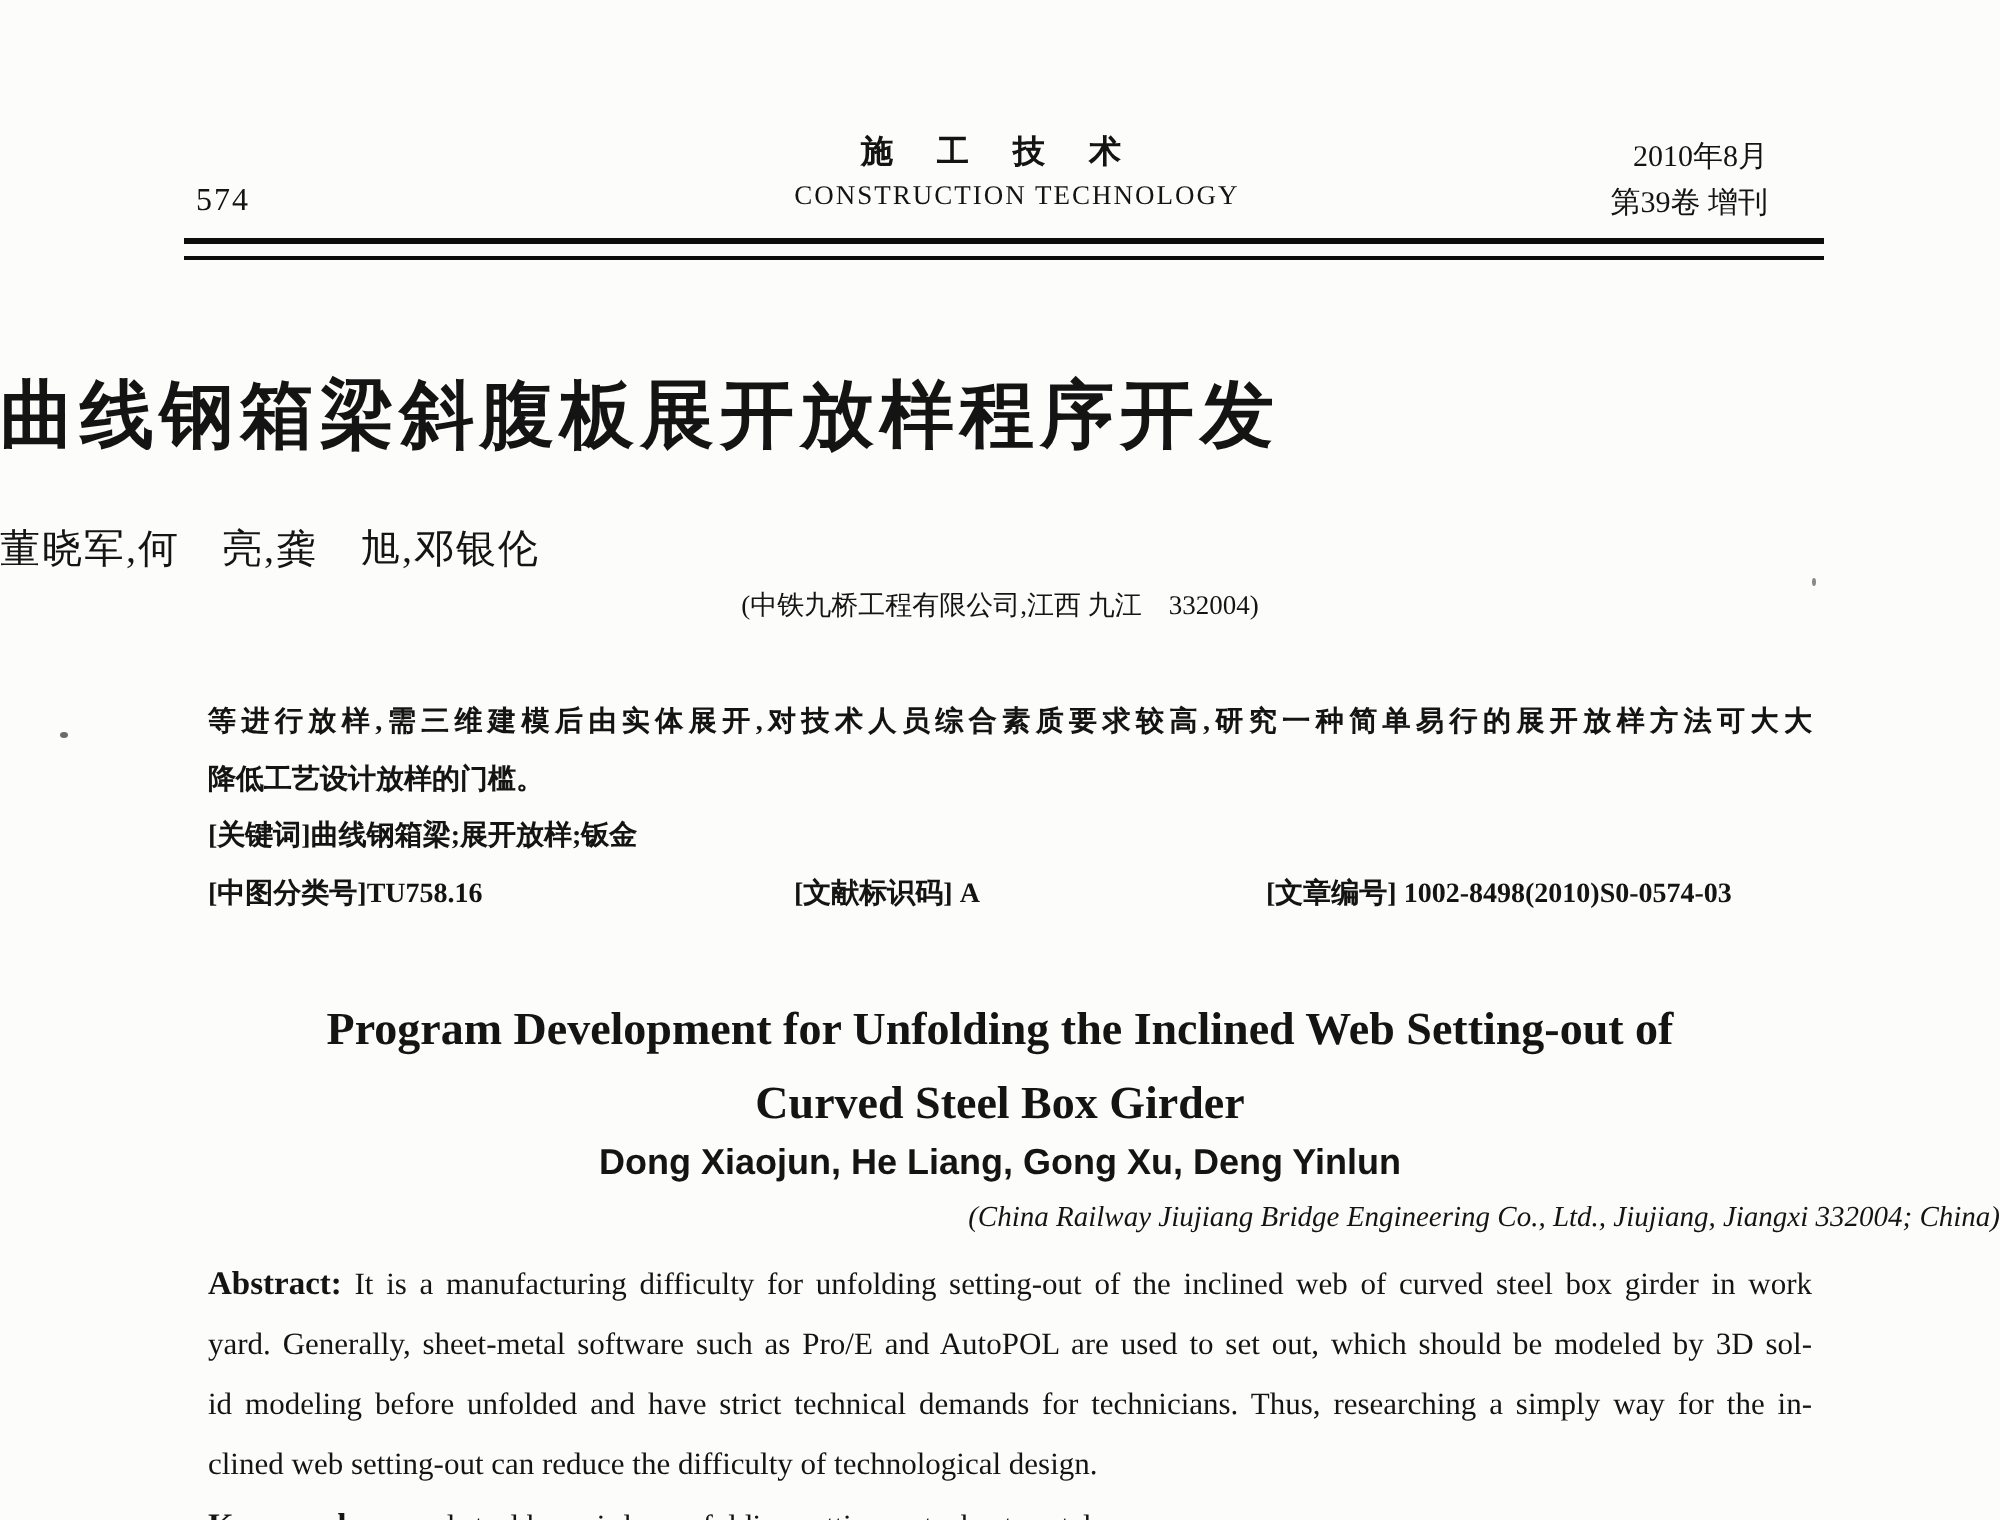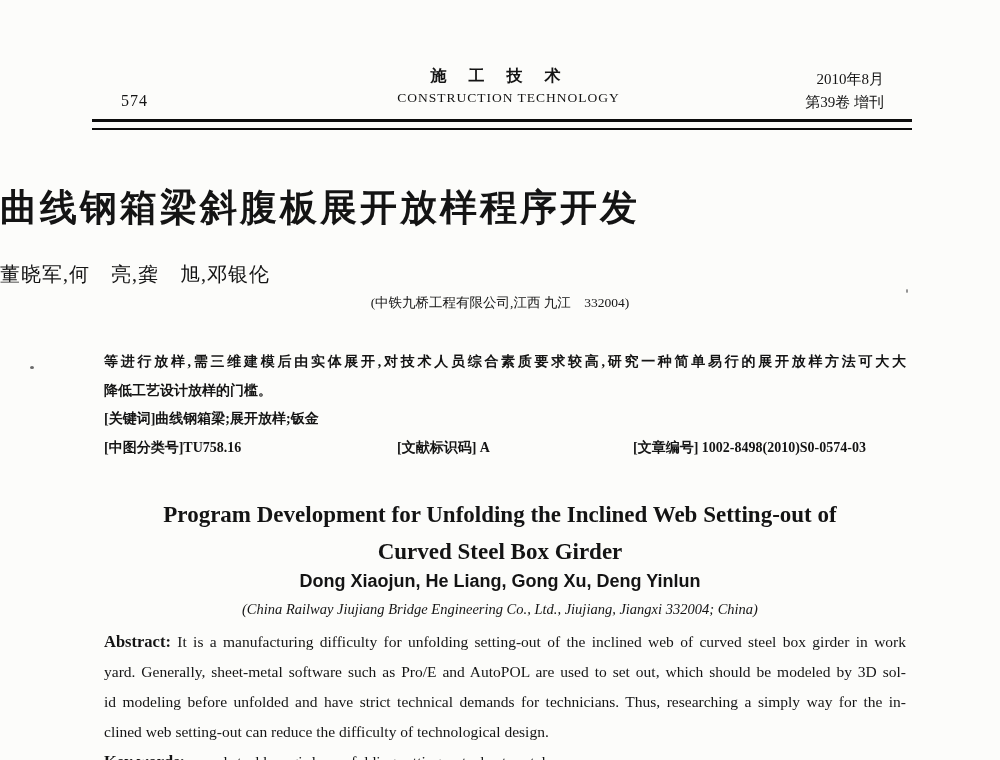--- a/index.html
+++ b/index.html
@@ -6,21 +6,21 @@
   .page{
     position:relative;
     width:1000px;height:760px;
     background:#fcfcfa;
     font-family:"Liberation Serif","DejaVu Serif",serif;
     color:#141414;
     overflow:hidden;
     margin:0 auto;
   }
   
-  .pg-num{position:absolute;left:98px;top:92px;font-size:16px;letter-spacing:1px;margin-left:23px;}
+  .pg-num{position:absolute;left:98px;top:92px;font-size:16px;letter-spacing:1px;}
   .jhead{position:absolute;left:0;top:66px;width:100%;text-align:center;}
   .jhead .cn{font-size:16px;font-weight:bold;letter-spacing:9px;}
   .jhead .en{font-size:13.5px;letter-spacing:1px;margin-top:3px;padding-left:17px;}
   .issue{position:absolute;right:116px;top:68px;text-align:right;line-height:23px;font-size:15px;}
   .rule{
     position:absolute;left:92px;right:88px;top:119px;height:6px;
     border-top:3px solid #0d0d0d;border-bottom:2px solid #0d0d0d;
   }
   
   .title-cn{
@@ -41,21 +41,21 @@
   .clc-line .seg2{width:236px;margin-left:12px;}
   
   .title-en{
     position:absolute;left:0;top:496px;width:100%;text-align:center;
     font-size:23px;font-weight:bold;line-height:37px;
   }
   .authors-en{
     position:absolute;left:0;top:571px;width:100%;text-align:center;
     font-family:"Liberation Sans","DejaVu Sans",sans-serif;font-size:18px;font-weight:bold;
   }
-  .affil-en{position:absolute;left:0;top:601px;width:100%;text-align:center;font-style:italic;font-size:14.5px;}
+  .affil-en{position:absolute;left:0;top:601px;width:100%;text-align:right;font-style:italic;font-size:14.5px;}
   .abs-en{
     position:absolute;left:104px;top:627px;width:802px;
     font-size:15.5px;line-height:30px;
   }
   .abs-en .jline{white-space:nowrap;text-align:justify;text-align-last:justify;}
   .abs-en .lbl{font-weight:bold;font-size:16.5px;}
   
   .speck{position:absolute;background:#6a6a6a;border-radius:50%;}
   .speck.a{left:30px;top:366px;width:4px;height:3px;}
   .speck.b{left:906px;top:289px;width:2px;height:4px;background:#8a8a8a;}

